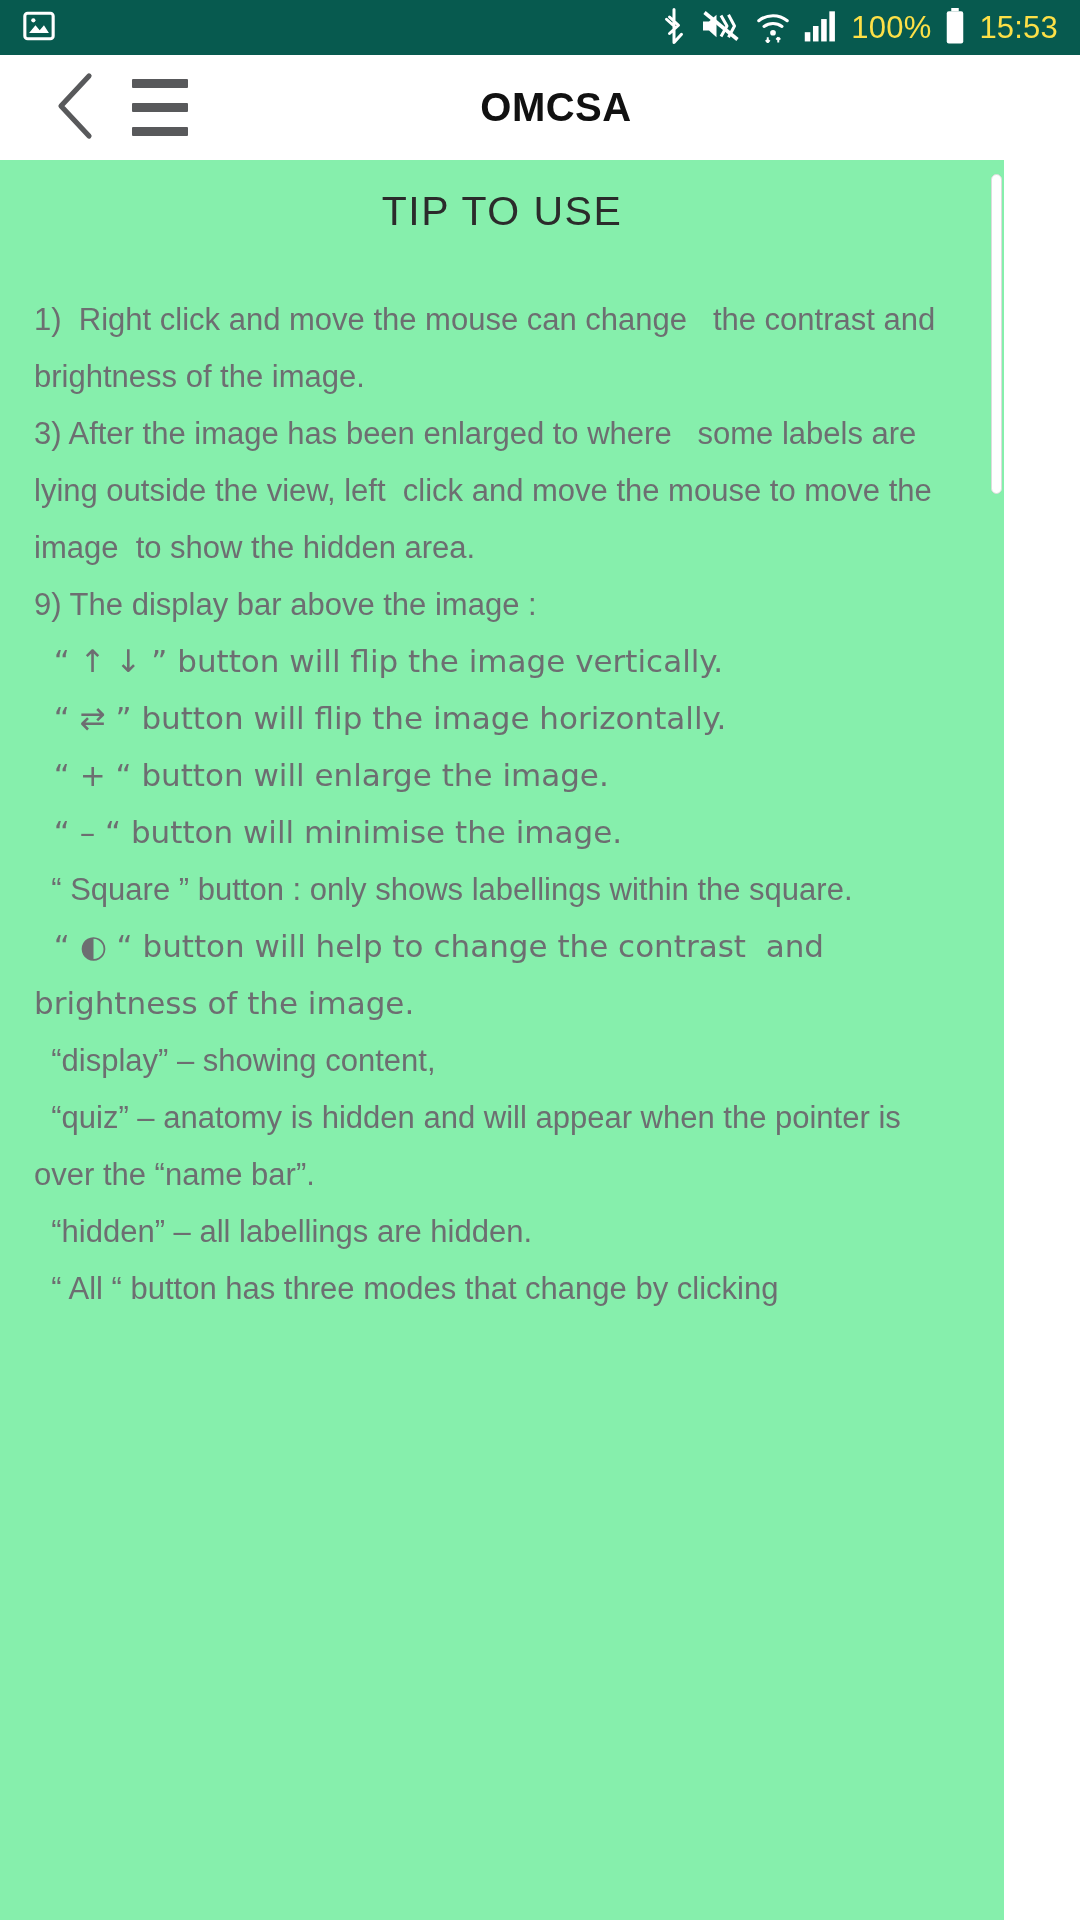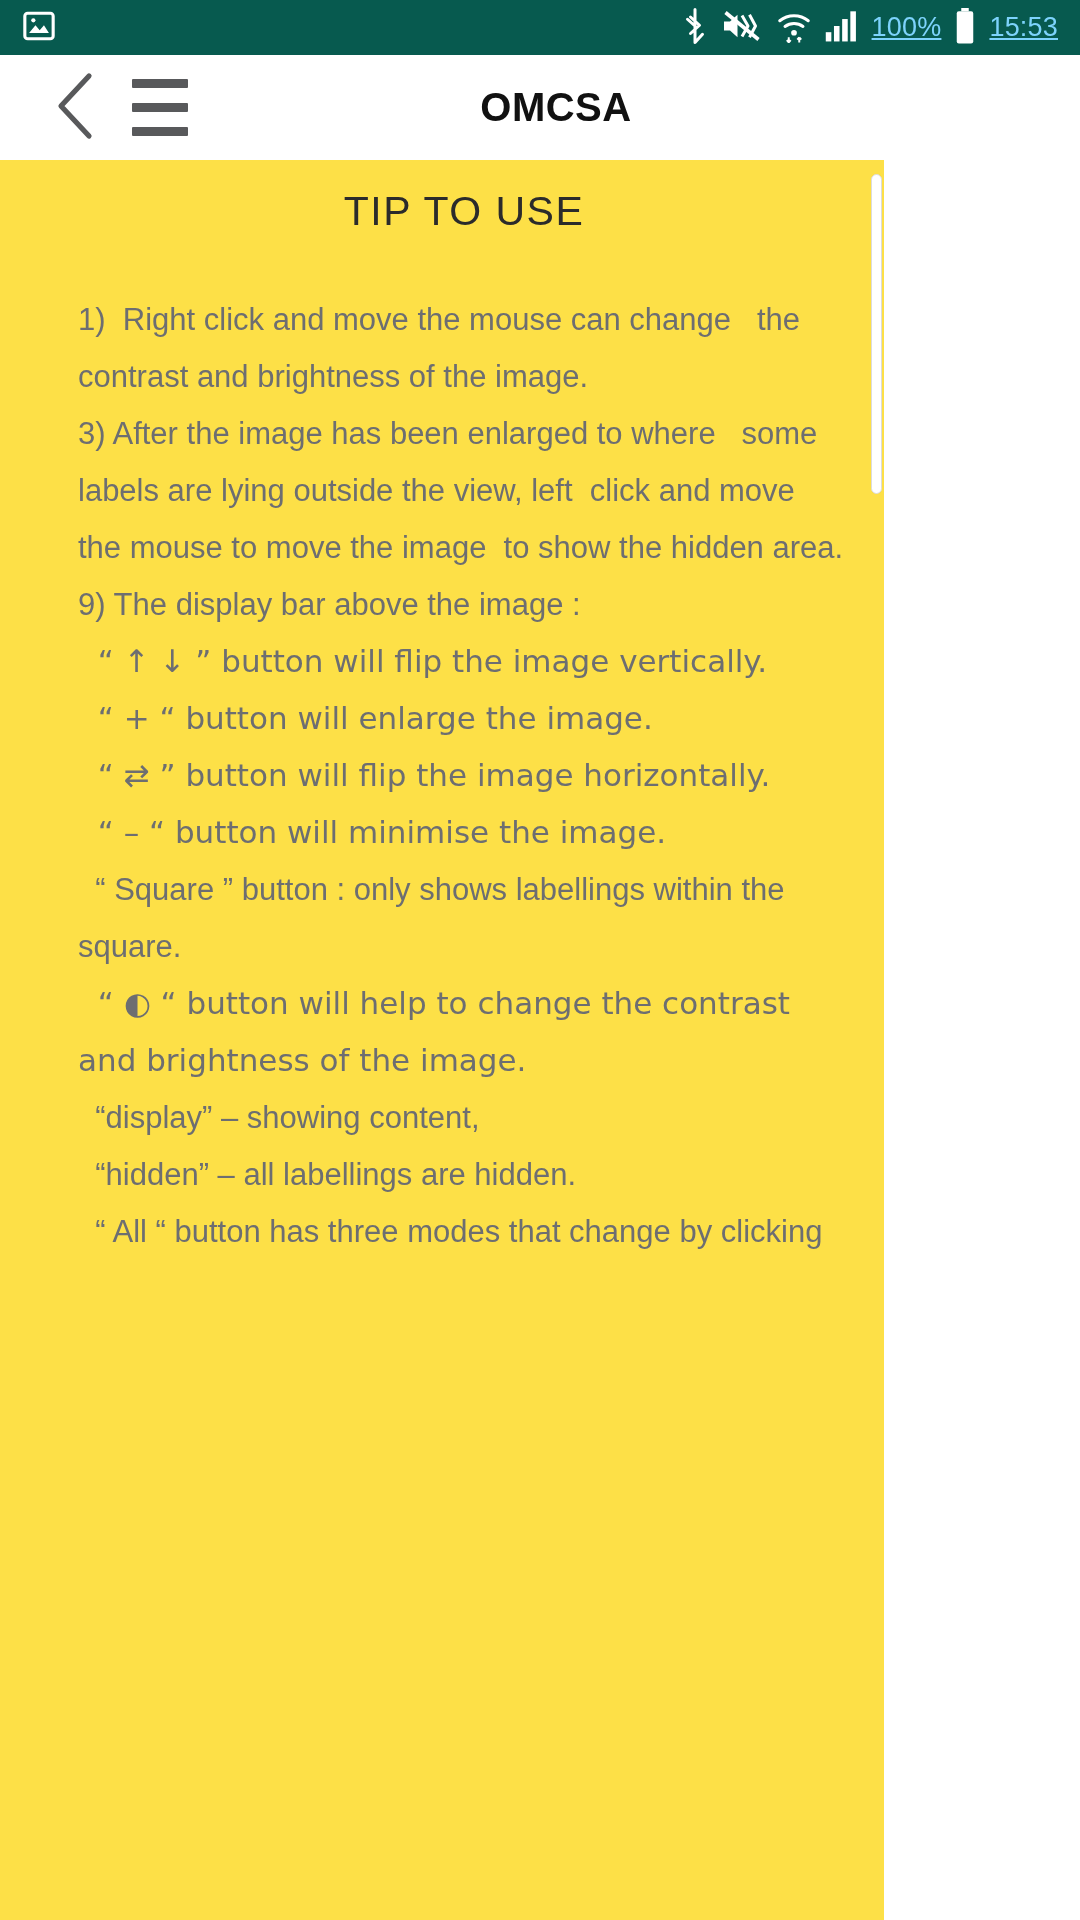--- a/index.html
+++ b/index.html
@@ -18,22 +18,22 @@
     padding:0 22px;
     color:#ffffff;
   }
   .status-left{ display:flex; align-items:center; }
   .status-right{
     margin-left:auto;
     display:flex; align-items:center; gap:13px;
   }
   .sb-icon{ display:block; }
   .sb-text{
-    font-size:27px; font-weight:400; letter-spacing:.2px;
-    line-height:1; color:#7dd3fc;text-decoration:underline;
+    font-size:31px; font-weight:400; letter-spacing:.2px;
+    line-height:1; color:#fde047;
   }
 
   
   .app-bar{
     height:105px; width:100%;
     background:#ffffff;
     display:flex; align-items:center;
     position:relative;
     margin-left:16px;
   }
@@ -51,25 +51,24 @@
   }
   .app-title{
     position:absolute; left:0; right:0; text-align:center;
     font-size:40px; font-weight:700; color:#111; letter-spacing:.5px;
     pointer-events:none;
   }
 
   
   .content{
     position:relative;
-    width:884px;
+    width:1004px;
     height:1760px;
-    background:#fde047;
+    background:#86efac;
     overflow:hidden;
-    padding-left:44px;
   }
   .page-heading{
     text-align:center;
     font-size:41px;
     color:#2b2b2b;
     font-weight:400;
     letter-spacing:1.5px;
     padding-top:28px;
   }
   .tips{
@@ -169,26 +168,27 @@
 </div>
 
 <div class="content">
   <div class="page-heading">TIP TO USE</div>
 
   <div class="tips">
     <div class="tip-line">1)  Right click and move the mouse can change   the contrast and brightness of the image.</div>
     <div class="tip-line">3) After the image has been enlarged to where   some labels are lying outside the view, left  click and move the mouse to move the image  to show the hidden area.</div>
     <div class="tip-line">9) The display bar above the image :</div>
     <div class="tip-line sym">  “ ↑ ↓ ” button will flip the image vertically.</div>
+    <div class="tip-line sym">  “ ⇄ ” button will flip the image horizontally.</div>
     <div class="tip-line sym">  “ + “ button will enlarge the image.</div>
-    <div class="tip-line sym">  “ ⇄ ” button will flip the image horizontally.</div>
     <div class="tip-line sym">  “ – “ button will minimise the image.</div>
     <div class="tip-line">  “ Square ” button : only shows labellings within the square.</div>
     <div class="tip-line sym">  “ ◐ “ button will help to change the contrast  and brightness of the image.</div>
     <div class="tip-line">  “display” – showing content,</div>
+    <div class="tip-line">  “quiz” – anatomy is hidden and will appear when the pointer is over the “name bar”.</div>
     <div class="tip-line">  “hidden” – all labellings are hidden.</div>
     <div class="tip-line">  “ All “ button has three modes that change by clicking</div>
   </div>
 
   <div class="scroll-track">
     <div class="scroll-thumb"></div>
   </div>
 </div>
 
 </body></html>

